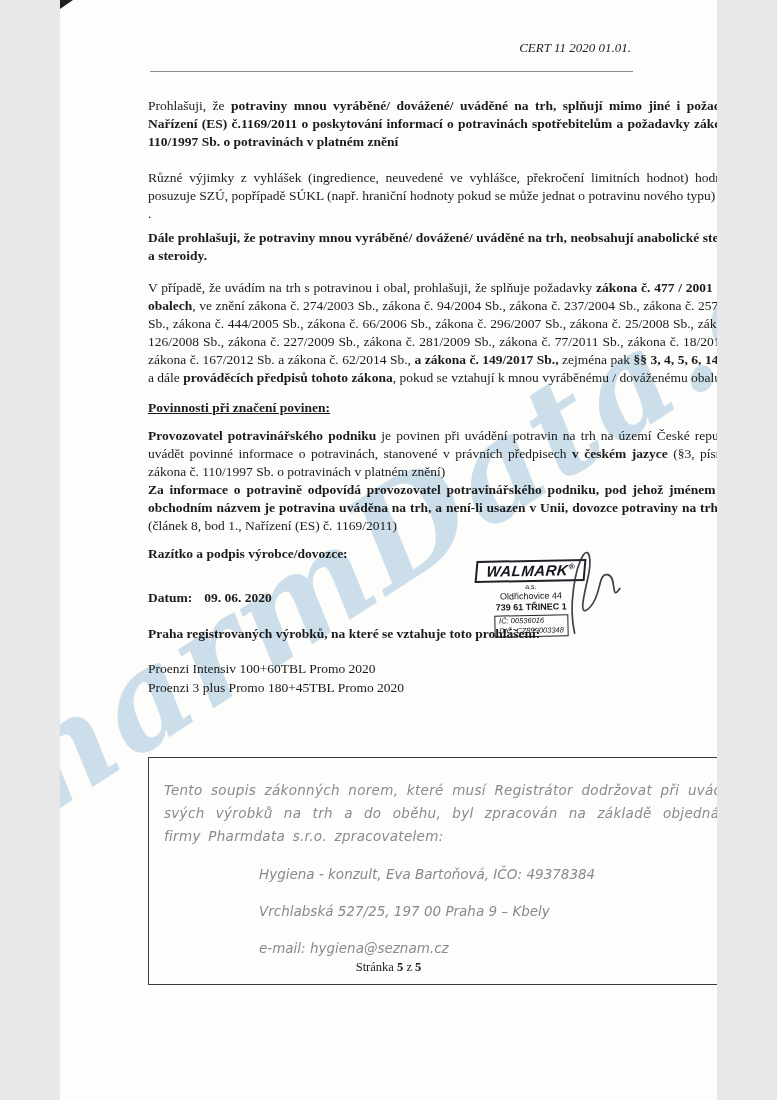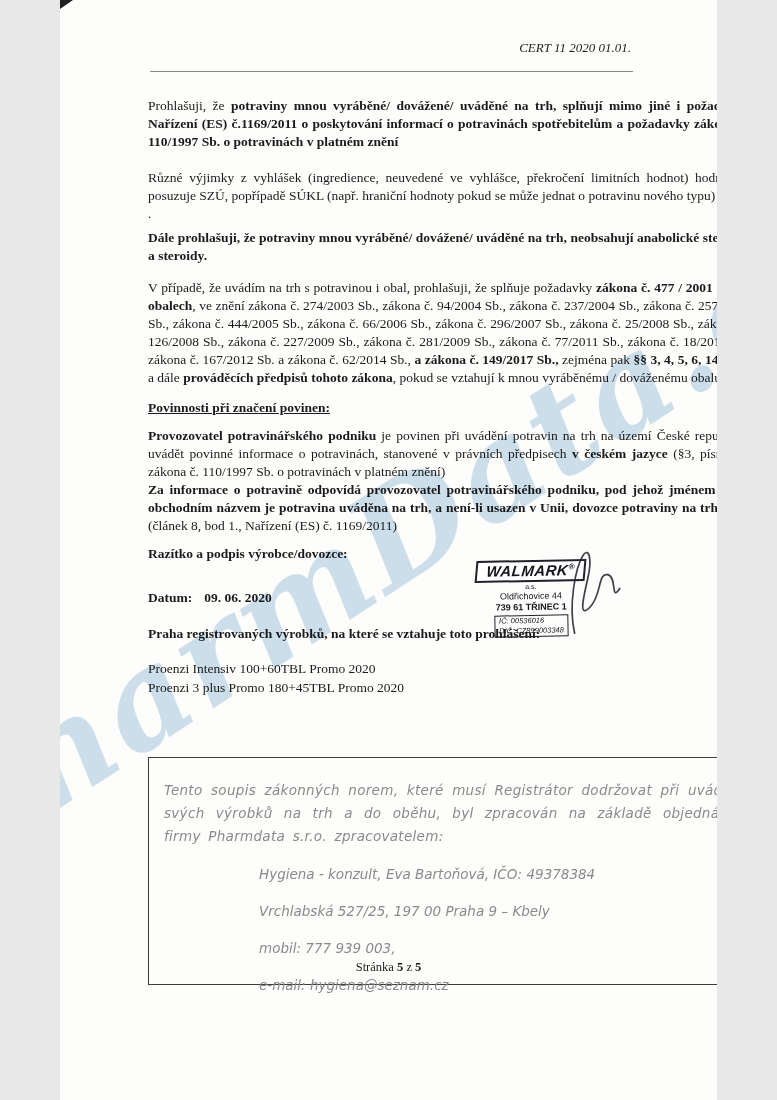--- a/index.html
+++ b/index.html
@@ -102,21 +102,20 @@
     </div>
     <svg class="signature" width="74" height="96" viewBox="0 0 74 96">
       <path d="M14,88 C8,60 16,22 24,10 C30,2 33,14 28,34 C23,54 18,74 30,62 C42,50 38,28 48,30 C58,32 50,58 60,44" fill="none" stroke="#2b2b36" stroke-width="1.7" stroke-linecap="round" opacity="0.9"></path>
     </svg>
   </div>
 
   <div class="note-box">
     <p class="note-intro">Tento soupis zákonných norem, které musí Registrátor dodržovat při uvádění svých výrobků na trh a do oběhu, byl zpracován na základě objednávky firmy Pharmdata s.r.o. zpracovatelem:</p>
     <p class="note-line">Hygiena - konzult, Eva Bartoňová, IČO:  49378384</p>
     <p class="note-line">Vrchlabská 527/25, 197 00   Praha 9 – Kbely</p>
-    <p class="note-line">mobil: 777 939 003,</p>
     <p class="note-line">e-mail: hygiena@seznam.cz</p>
   </div>
 
   <div class="footer"><span>Stránka </span><span class="b">5</span><span> z </span><span class="b">5</span></div>
 
   <div class="watermark">PharmData.cz</div>
 
 </div>
 
 </body></html>

